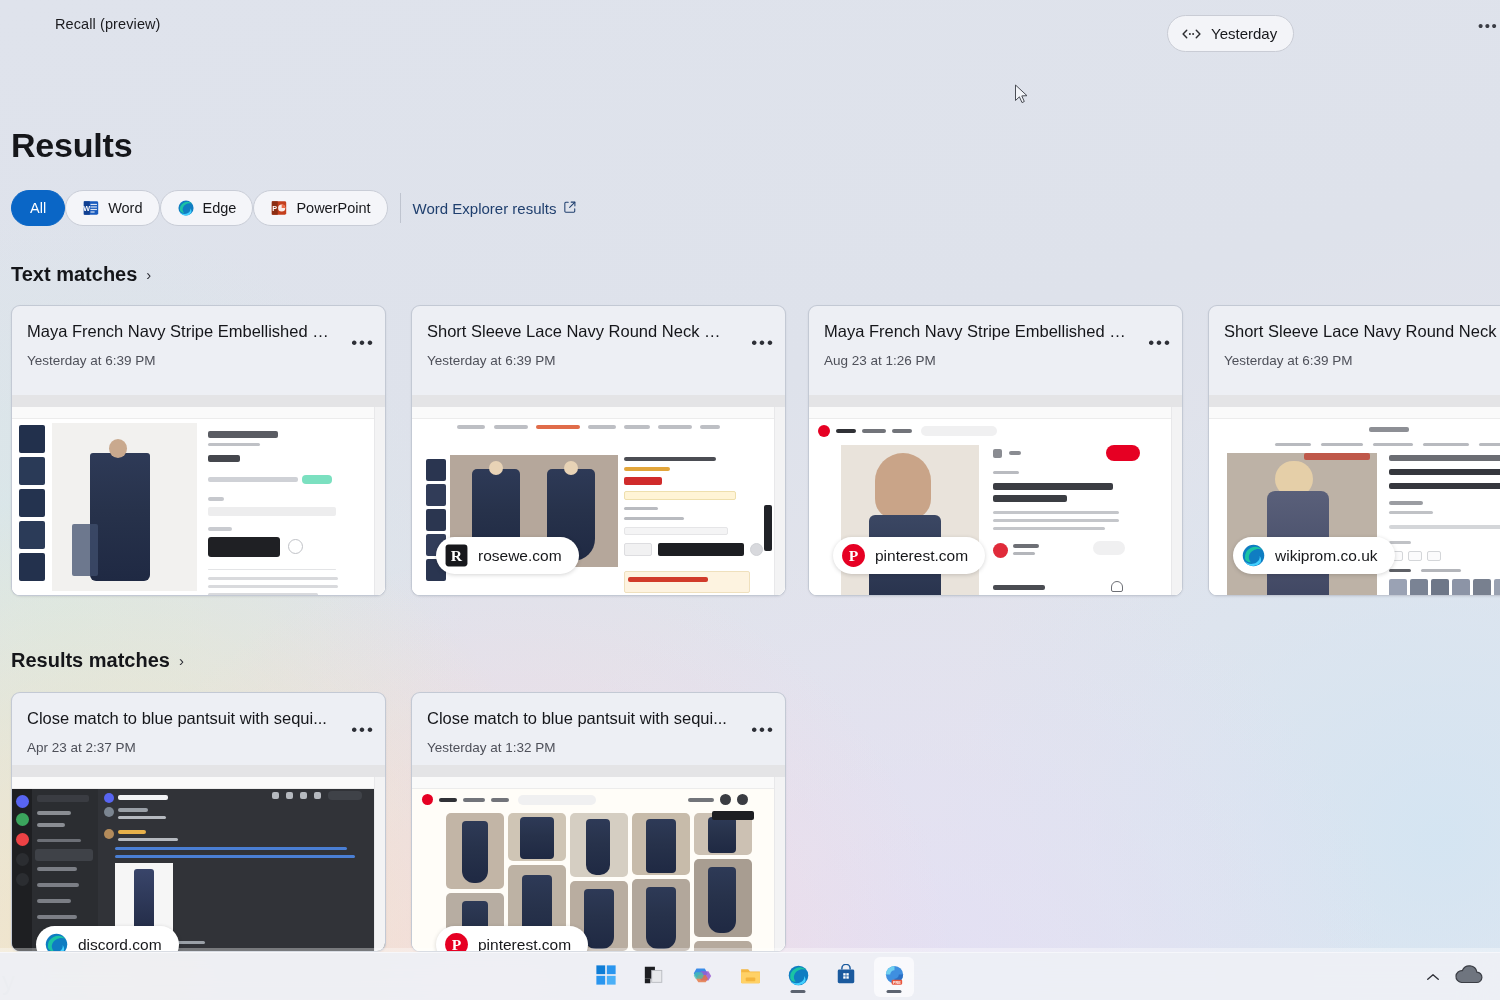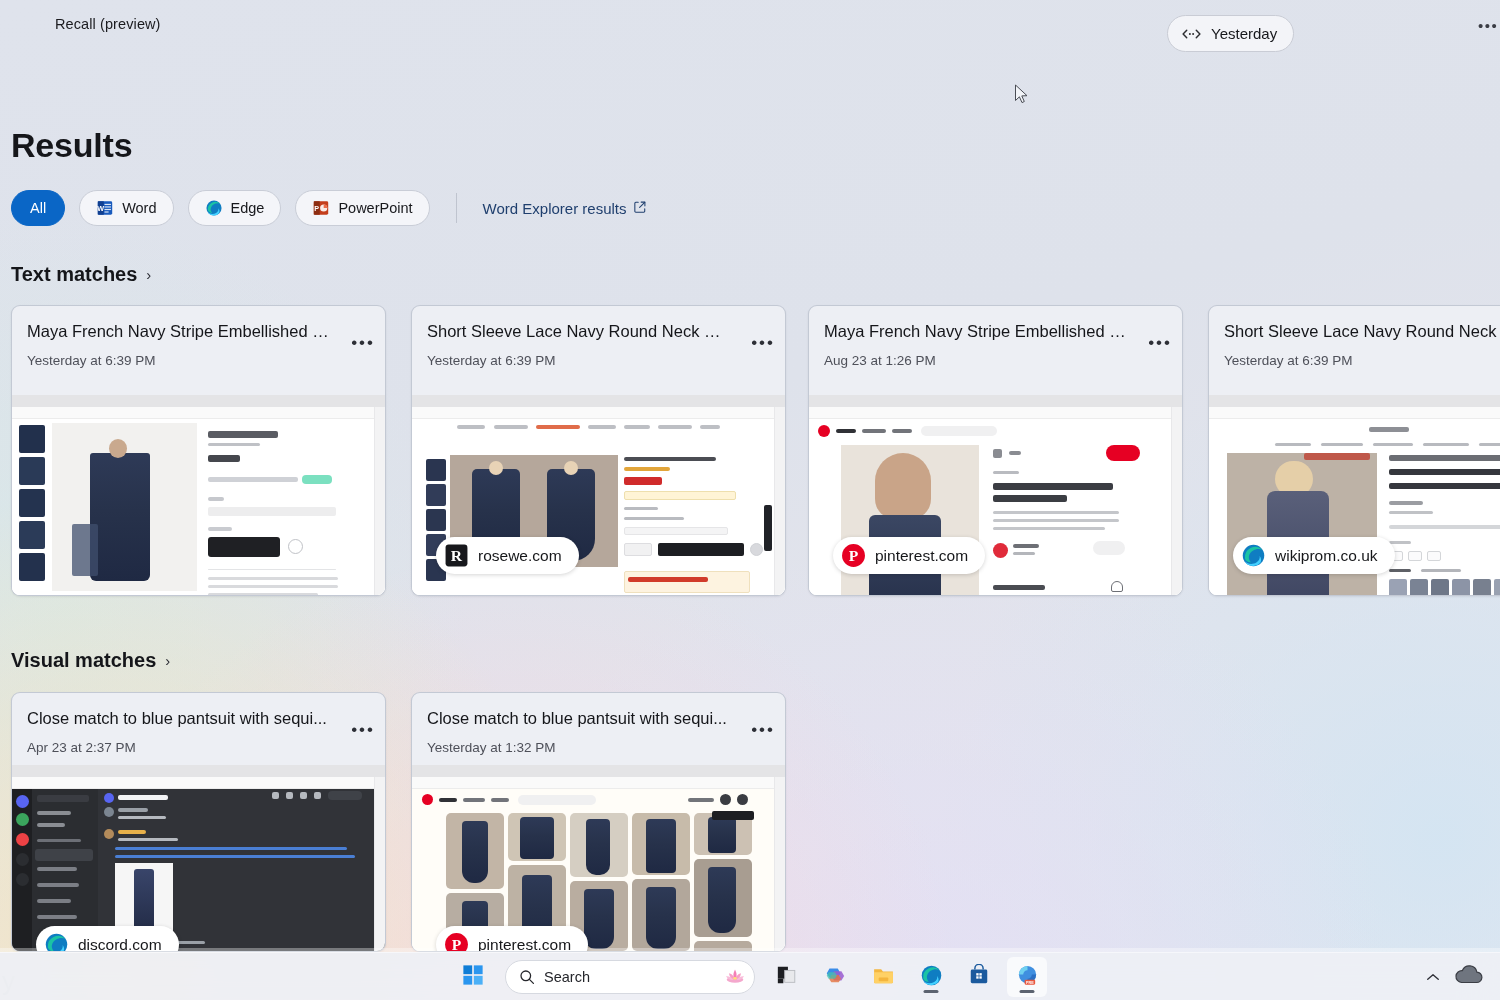--- a/index.html
+++ b/index.html
@@ -58,21 +58,21 @@
     font-size:15px; color:#3b3d45; letter-spacing:1.5px; line-height:1;
   }
 
   
   .results-h {
     position:absolute; left:11px; top:126px;
     font-size:34px; font-weight:600; color:#15161a; letter-spacing:-.2px;
   }
 
   
-  .chips { position:absolute; left:11px; top:190px; display:flex; align-items:center; gap:14px; }
+  .chips { position:absolute; left:11px; top:190px; display:flex; align-items:center; gap:0; }
   .chip {
     height:36px; border-radius:18px; border:1px solid #c9cdd7;
     background:#f4f5f9; display:flex; align-items:center; gap:8px;
     padding:0 16px; font-size:14.5px; color:#17181c;
   }
   .chip.active {
     background:#0a66c6; border-color:#0a66c6; color:#ffffff;
     padding:0 18px; font-weight:400;
   }
   .chip .ico { width:18px; height:18px; flex:0 0 auto; }
@@ -456,21 +456,21 @@
           <path d="M3.2 12.6a8.4 8.4 0 0 1 14-7.3c-4.5-1.6-9.1.4-10.6 4.3-.8 2-.2 4.3 1.3 5.8-2.2.2-4-1-4.7-2.8z" fill="#1bc3a4"></path>
           <path d="M10 18.4A8.4 8.4 0 0 1 2.6 14c2 3 6.5 3.6 9.7 1.6 2.2-1.4 3-3.3 2.6-5.2 1.3 1.6 1.6 3.6.6 5.3a8.4 8.4 0 0 1-5.5 2.7z" fill="#43d0ff"></path>
         </svg>
       </span>
       <span>wikiprom.co.uk</span>
     </div>
   </div>
 </div>
 
 <div class="sec-h" style="left:11px; top:649px;">
-  <span>Visual matches</span>
+  <span>Results matches</span>
   <span class="chev">›</span>
 </div>
 
 <div class="card" style="left:11px; top:692px; height:260px;">
   <div class="card-title">Close match to blue pantsuit with sequi...</div>
   <div class="card-kebab">•••</div>
   <div class="card-time">Apr 23 at 2:37 PM</div>
   <div class="thumb" style="height:186px;">
     <div class="bw">
       <div class="bw-tabs"></div>
@@ -602,38 +602,20 @@
       <span>
         <svg viewBox="0 0 24 24" width="22" height="22">
           <rect x="1.5" y="1.5" width="9.6" height="9.6" fill="#0f7dd6"></rect>
           <rect x="12.9" y="1.5" width="9.6" height="9.6" fill="#2a96ef"></rect>
           <rect x="1.5" y="12.9" width="9.6" height="9.6" fill="#2a96ef"></rect>
           <rect x="12.9" y="12.9" width="9.6" height="9.6" fill="#4bb0f7"></rect>
         </svg>
       </span>
     </div>
 
-    <div class="tb-search">
-      <svg width="16" height="16" viewBox="0 0 20 20">
-        <circle cx="8.5" cy="8.5" r="6" fill="none" stroke="#26272c" stroke-width="1.6"></circle>
-        <line x1="13" y1="13" x2="18" y2="18" stroke="#26272c" stroke-width="1.6" stroke-linecap="round"></line>
-      </svg>
-      <span class="lbl">Search</span>
-      <span>
-        <svg viewBox="0 0 26 26" width="24" height="24">
-          <ellipse cx="13" cy="18" rx="9" ry="3.4" fill="#f4a8cd"></ellipse>
-          <path d="M13 7 C15 11 15.6 15 13 18 C10.4 15 11 11 13 7z" fill="#f47fb6"></path>
-          <path d="M6.5 11 C10 11.5 12 14.5 12.5 18 C9 17.4 6.8 14.6 6.5 11z" fill="#f79ec6"></path>
-          <path d="M19.5 11 C16 11.5 14 14.5 13.5 18 C17 17.4 19.2 14.6 19.5 11z" fill="#f79ec6"></path>
-          <path d="M3.2 14.4 C6.8 14 9.6 15.8 11.4 18.4 C8 19 5 17.3 3.2 14.4z" fill="#f9bcda"></path>
-          <path d="M22.8 14.4 C19.2 14 16.4 15.8 14.6 18.4 C18 19 21 17.3 22.8 14.4z" fill="#f9bcda"></path>
-          <ellipse cx="13" cy="16.6" rx="1.9" ry="1.5" fill="#ffe07a"></ellipse>
-        </svg>
-      </span>
-    </div>
 
     <div class="tb-item">
       <span>
         <svg viewBox="0 0 24 24" width="22" height="22">
           <rect x="2" y="3" width="11" height="13" fill="#1d1e22"></rect>
           <rect x="9.5" y="7" width="11" height="13" fill="#e8e9ec" stroke="#b9bbc0" stroke-width="1"></rect>
           <rect x="2" y="16" width="6" height="5" fill="#1d1e22"></rect>
         </svg>
       </span>
     </div>

